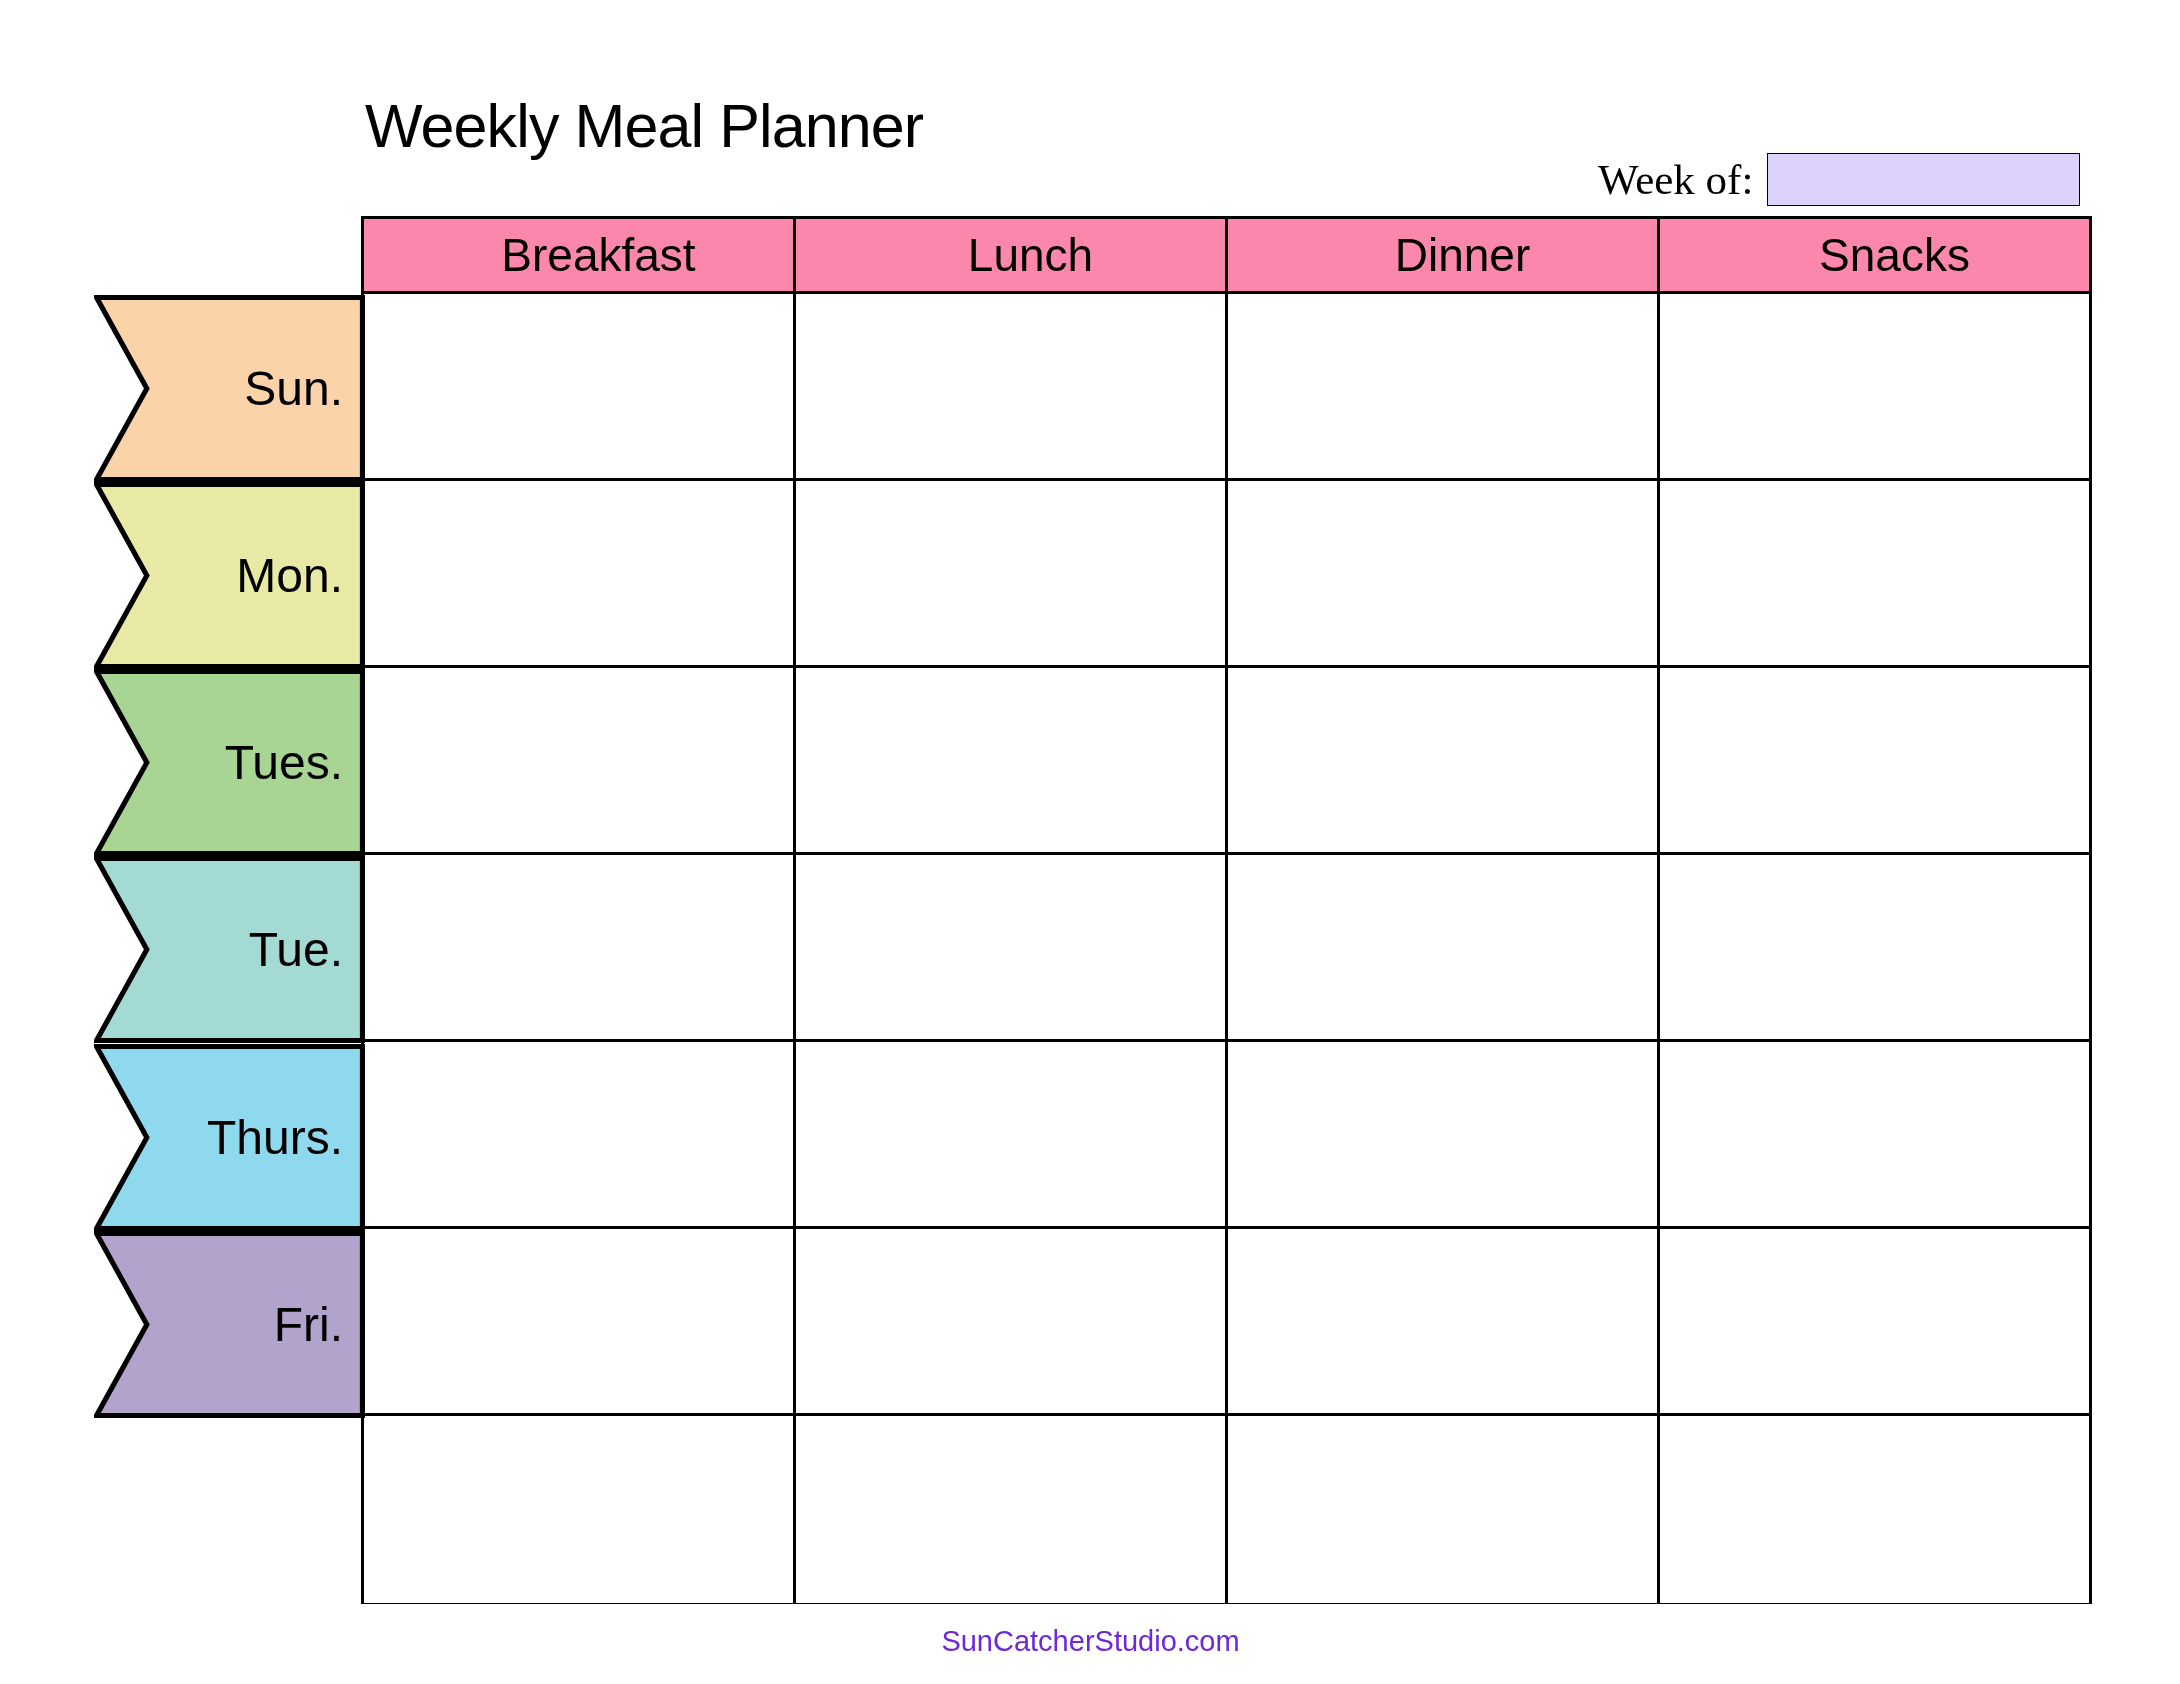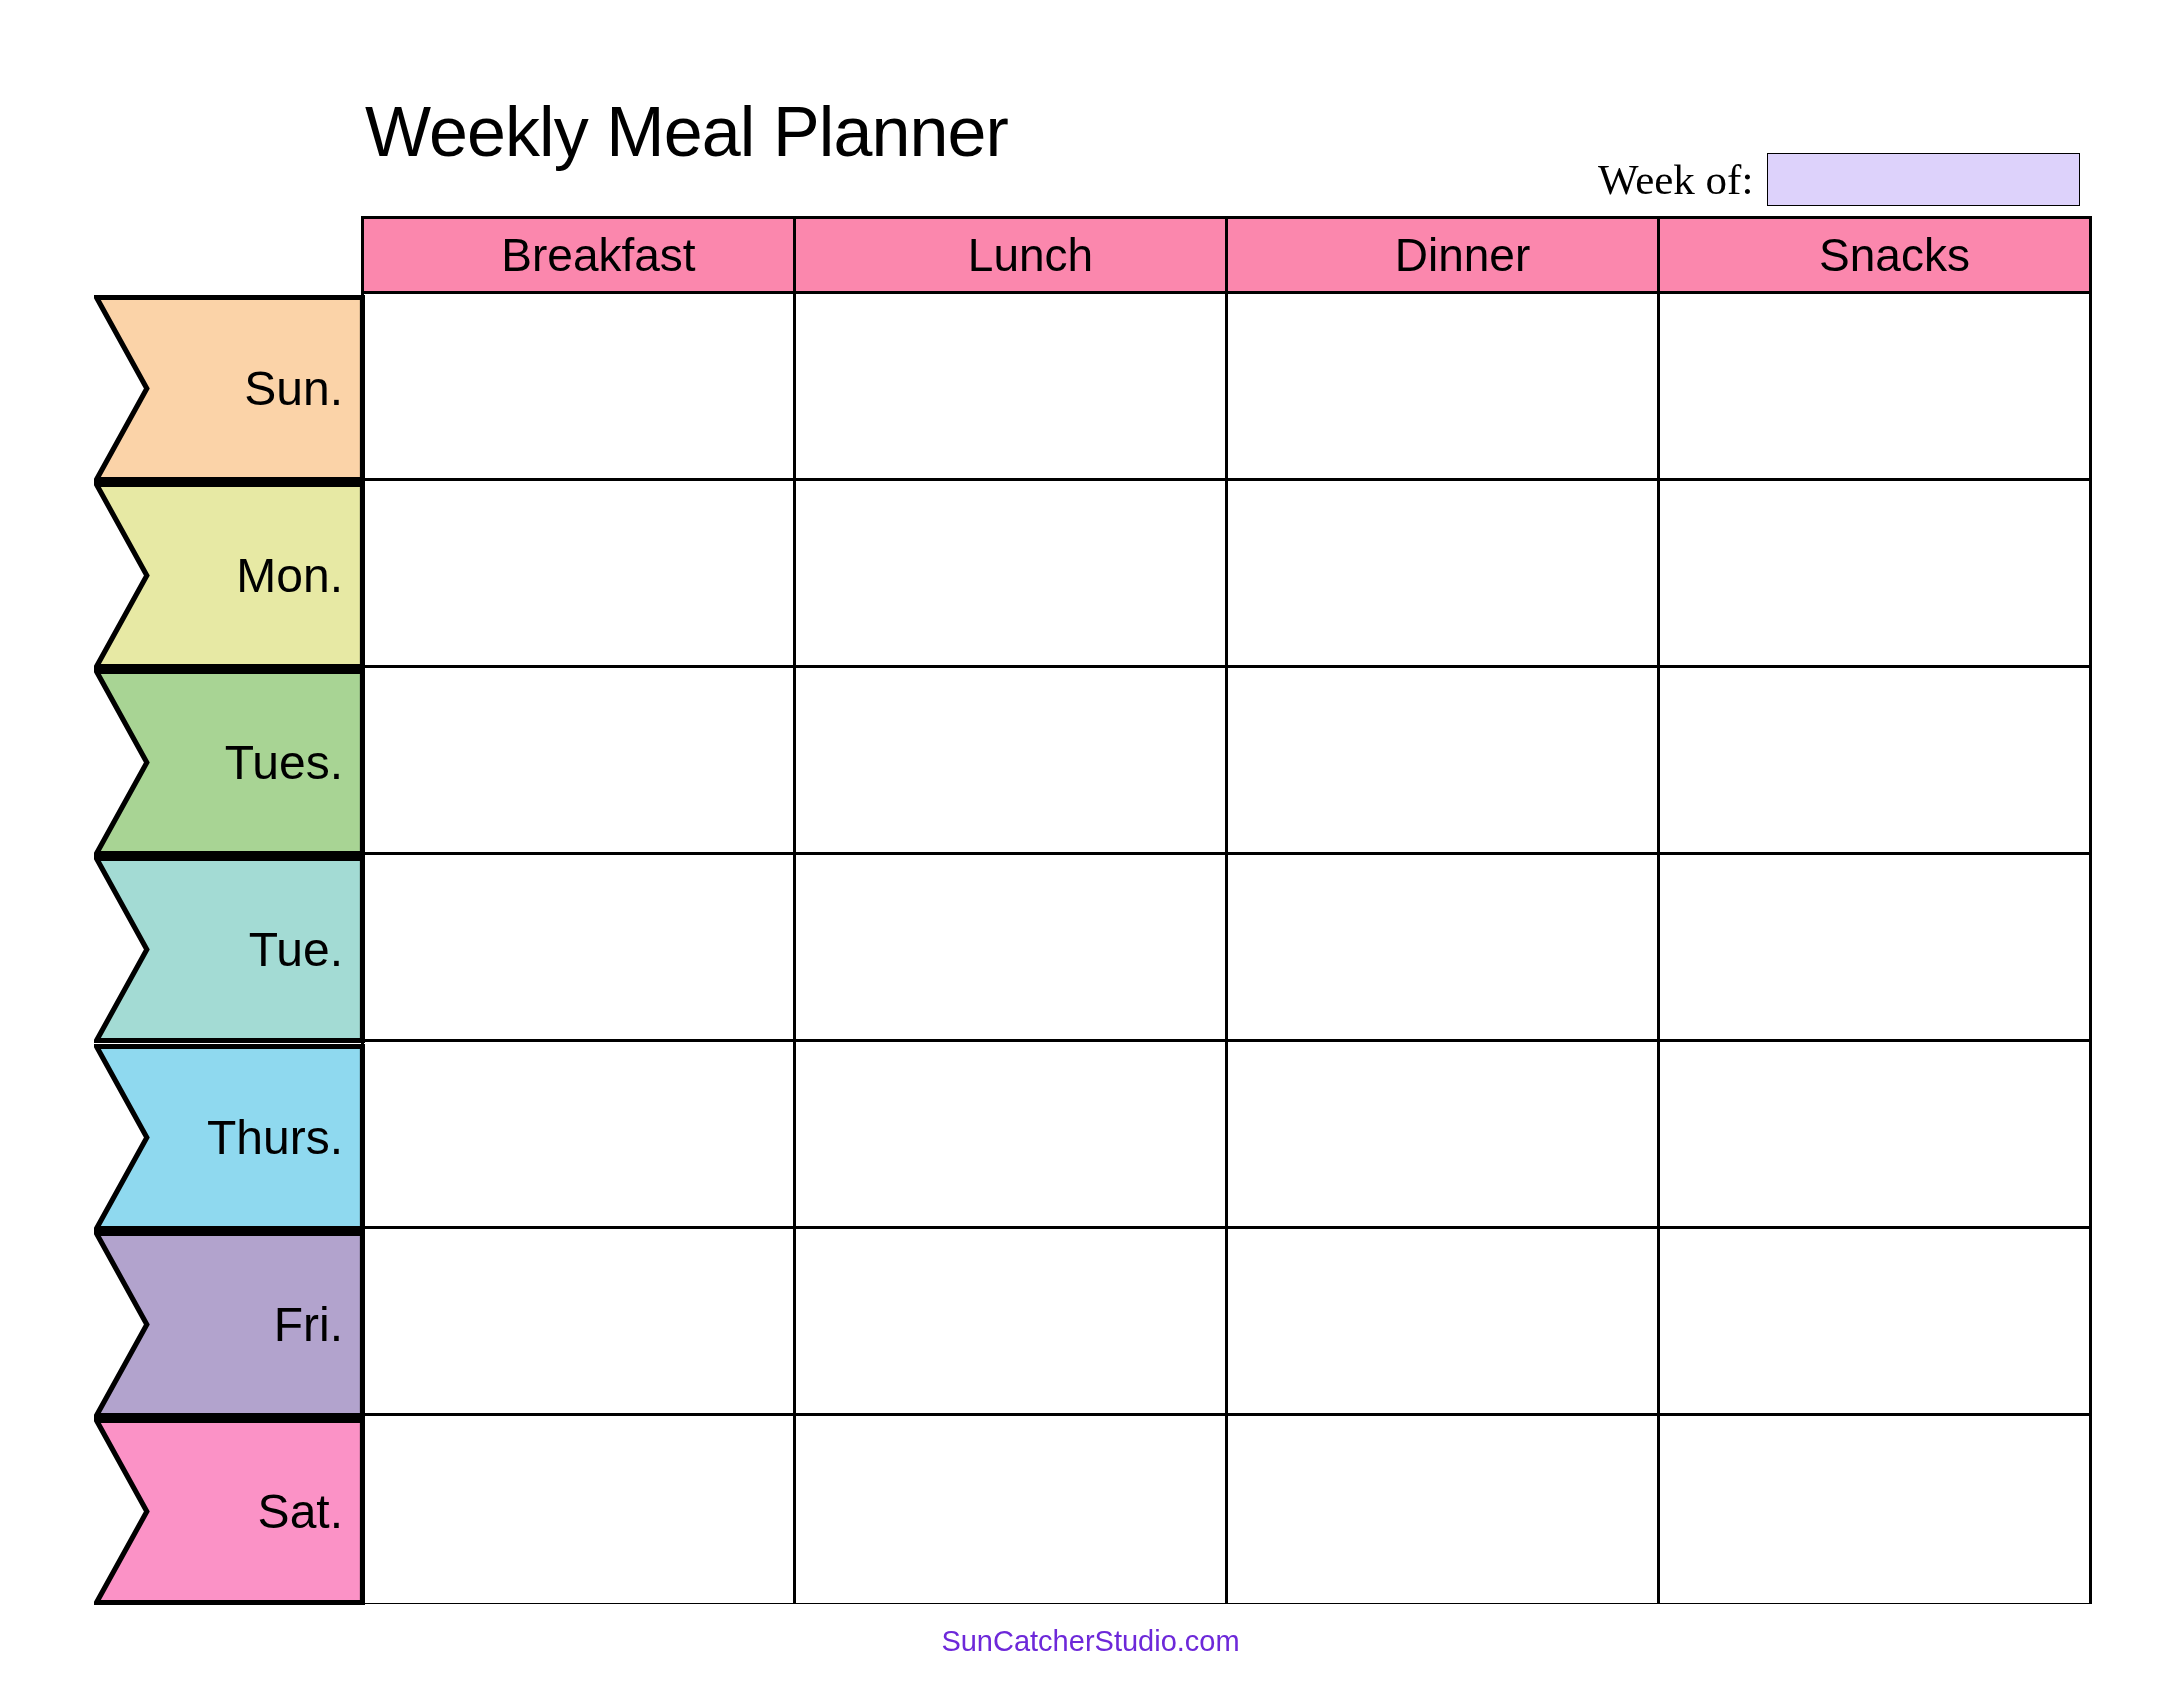--- a/index.html
+++ b/index.html
@@ -27,22 +27,22 @@
   .header {
     position: absolute;
     left: 0;
     top: 41px;
     width: 2181px;
     height: 119px;
   }
   .title {
     position: absolute;
     left: 365px;
-    top: 40px;
-    font-size: 70px;
+    top: 34px;
+    font-size: 61px;
     line-height: 102px;
     font-weight: normal;
     letter-spacing: -0.9px;
     white-space: nowrap;
   }
   .weekof-wrap {
     position: absolute;
     left: 1598px;
     top: 112px;
     display: flex;
@@ -268,24 +268,18 @@
           <path d="M 3 3 L 315 3 L 315 217 L 3 217 L 62 110 Z" fill="#b2a3cd" stroke="#000000" stroke-width="6" stroke-linejoin="miter"></path>
         </svg>
         <div class="day-label">Fri.</div>
       </div>
       <div class="day-ribbon" style="top: 749px;">
         <svg viewBox="0 0 318 220" preserveAspectRatio="none">
           <path d="M 3 3 L 315 3 L 315 217 L 3 217 L 62 110 Z" fill="#8fd9ef" stroke="#000000" stroke-width="6" stroke-linejoin="miter"></path>
         </svg>
         <div class="day-label">Thurs.</div>
       </div>
-      <div class="day-ribbon" style="top: 1123px;">
-        <svg viewBox="0 0 318 220" preserveAspectRatio="none">
-          <path d="M 3 3 L 315 3 L 315 217 L 3 217 L 62 110 Z" fill="#fb92c6" stroke="#000000" stroke-width="6" stroke-linejoin="miter"></path>
-        </svg>
-        <div class="day-label">Sat.</div>
-      </div>
     </div>
 
   <div class="footer">SunCatcherStudio.com</div>
 
 </div>
 
 
 </body></html>

